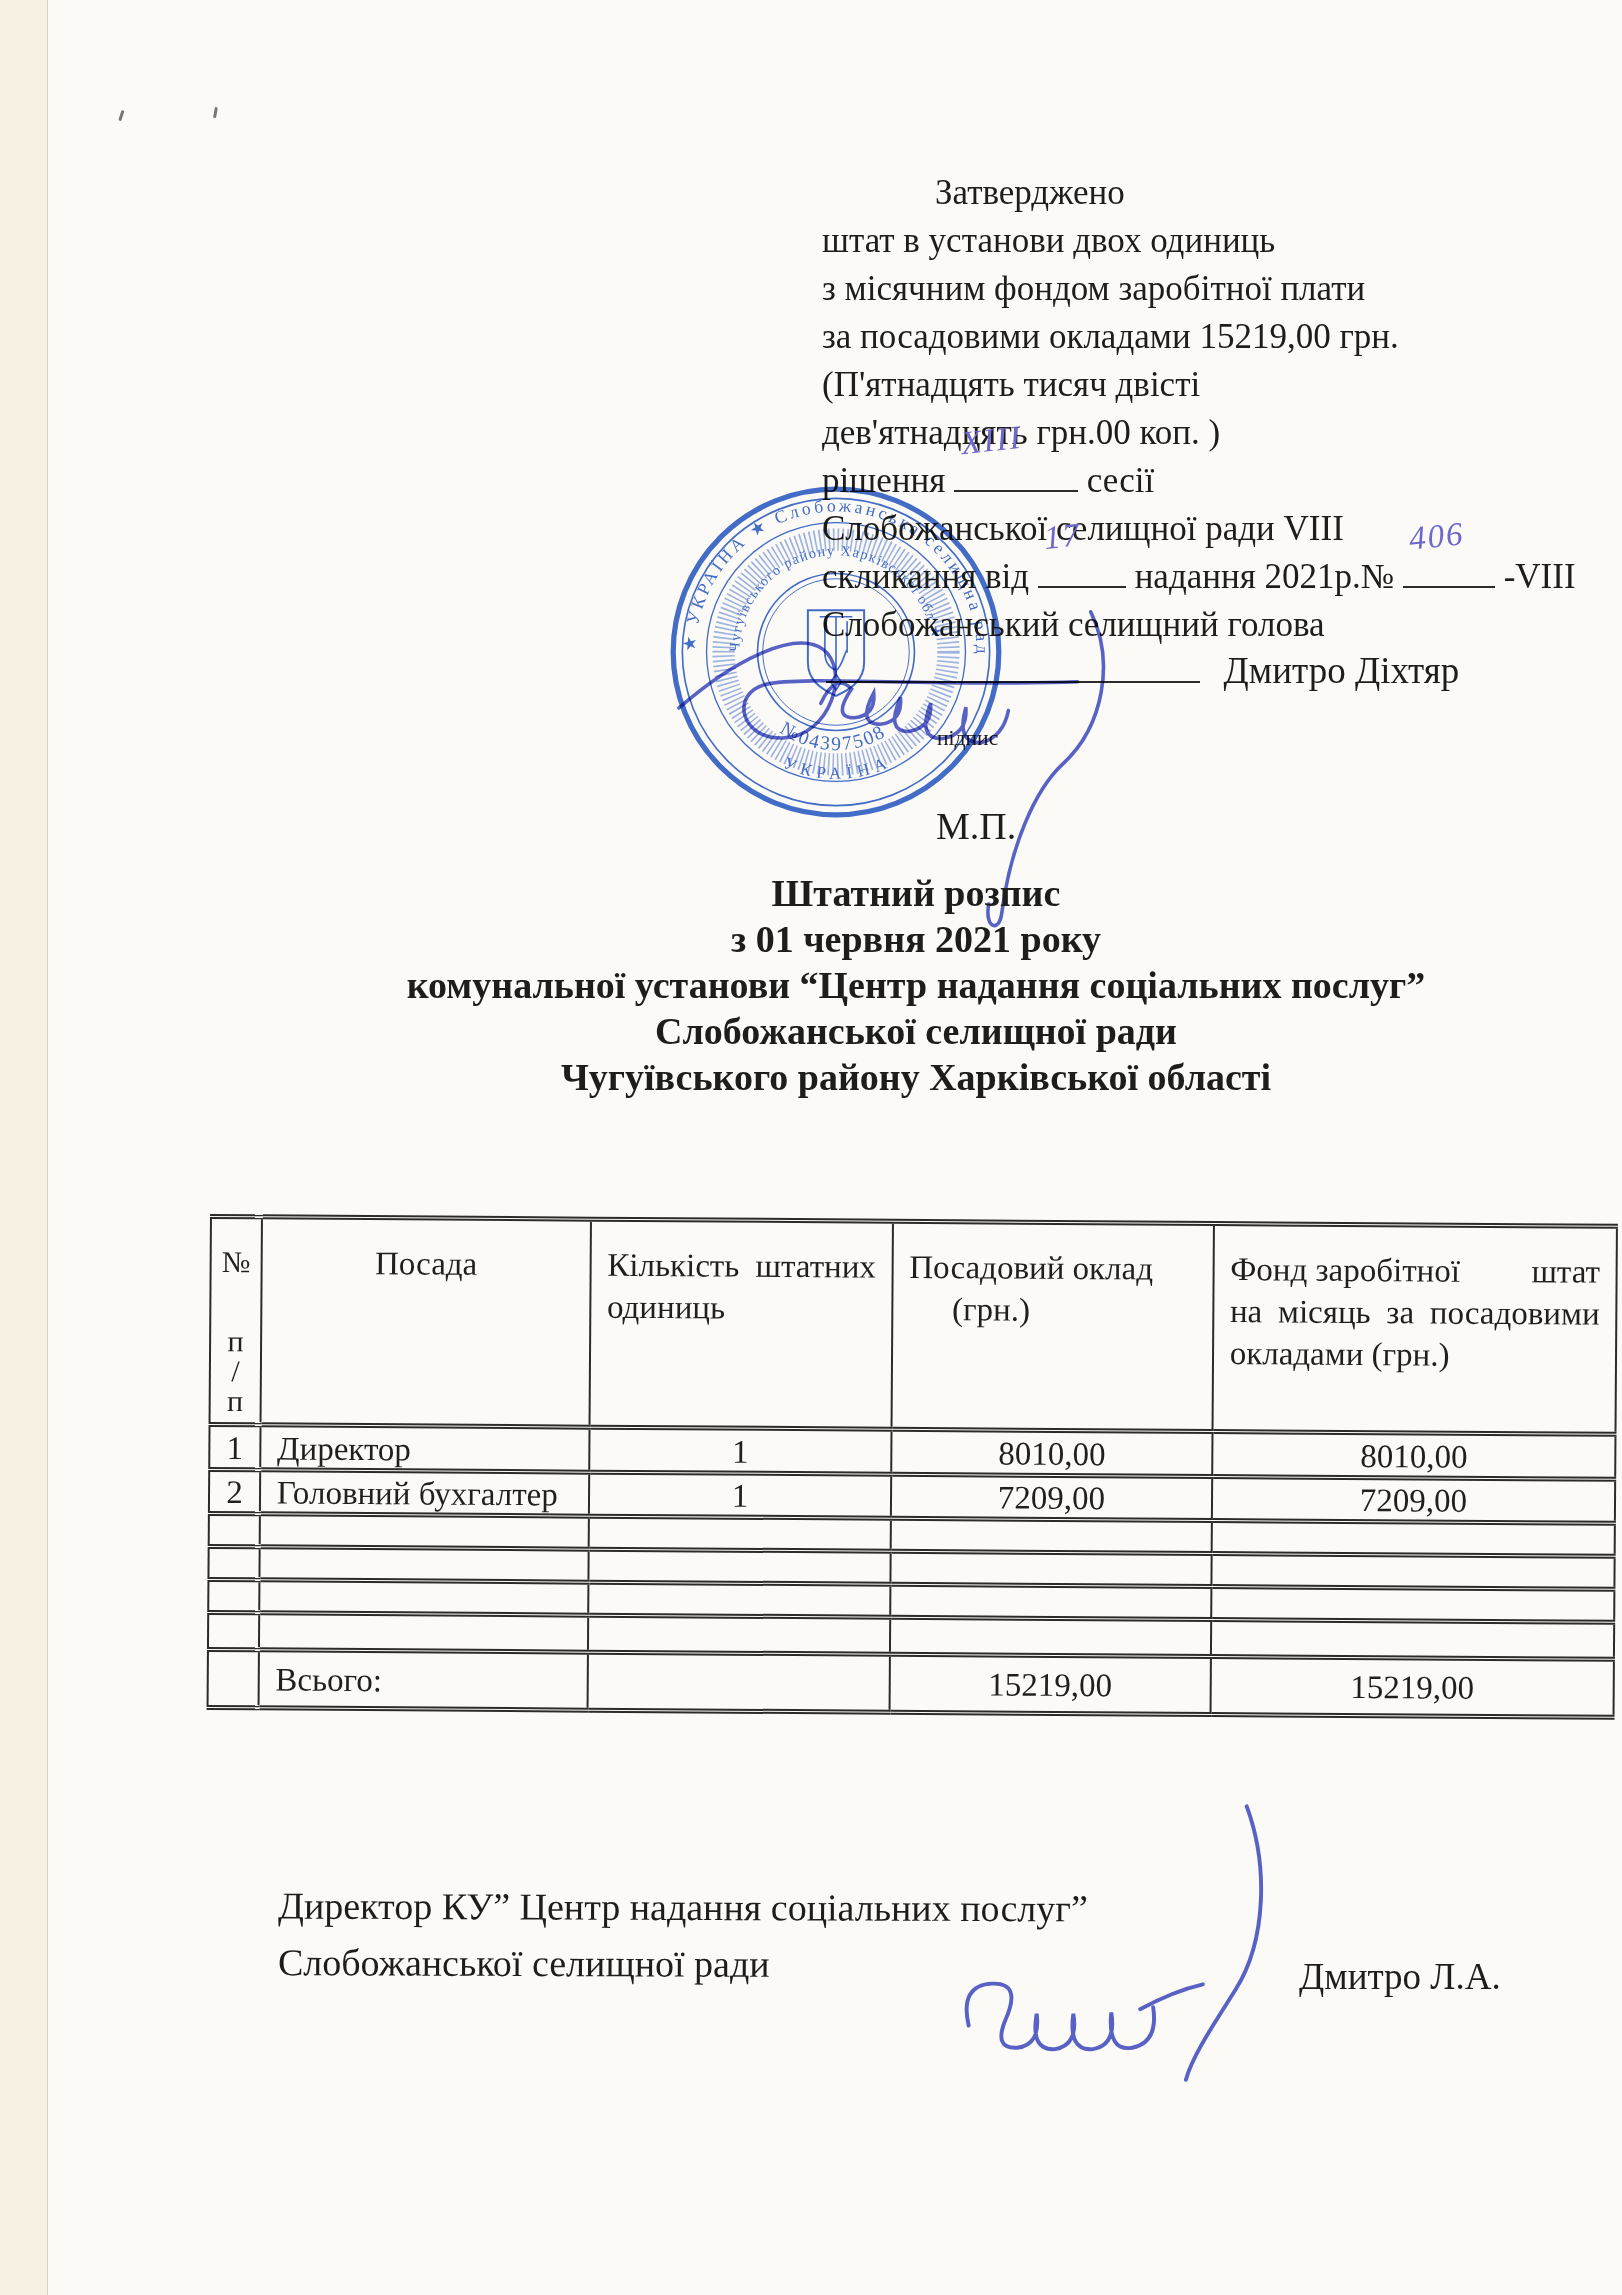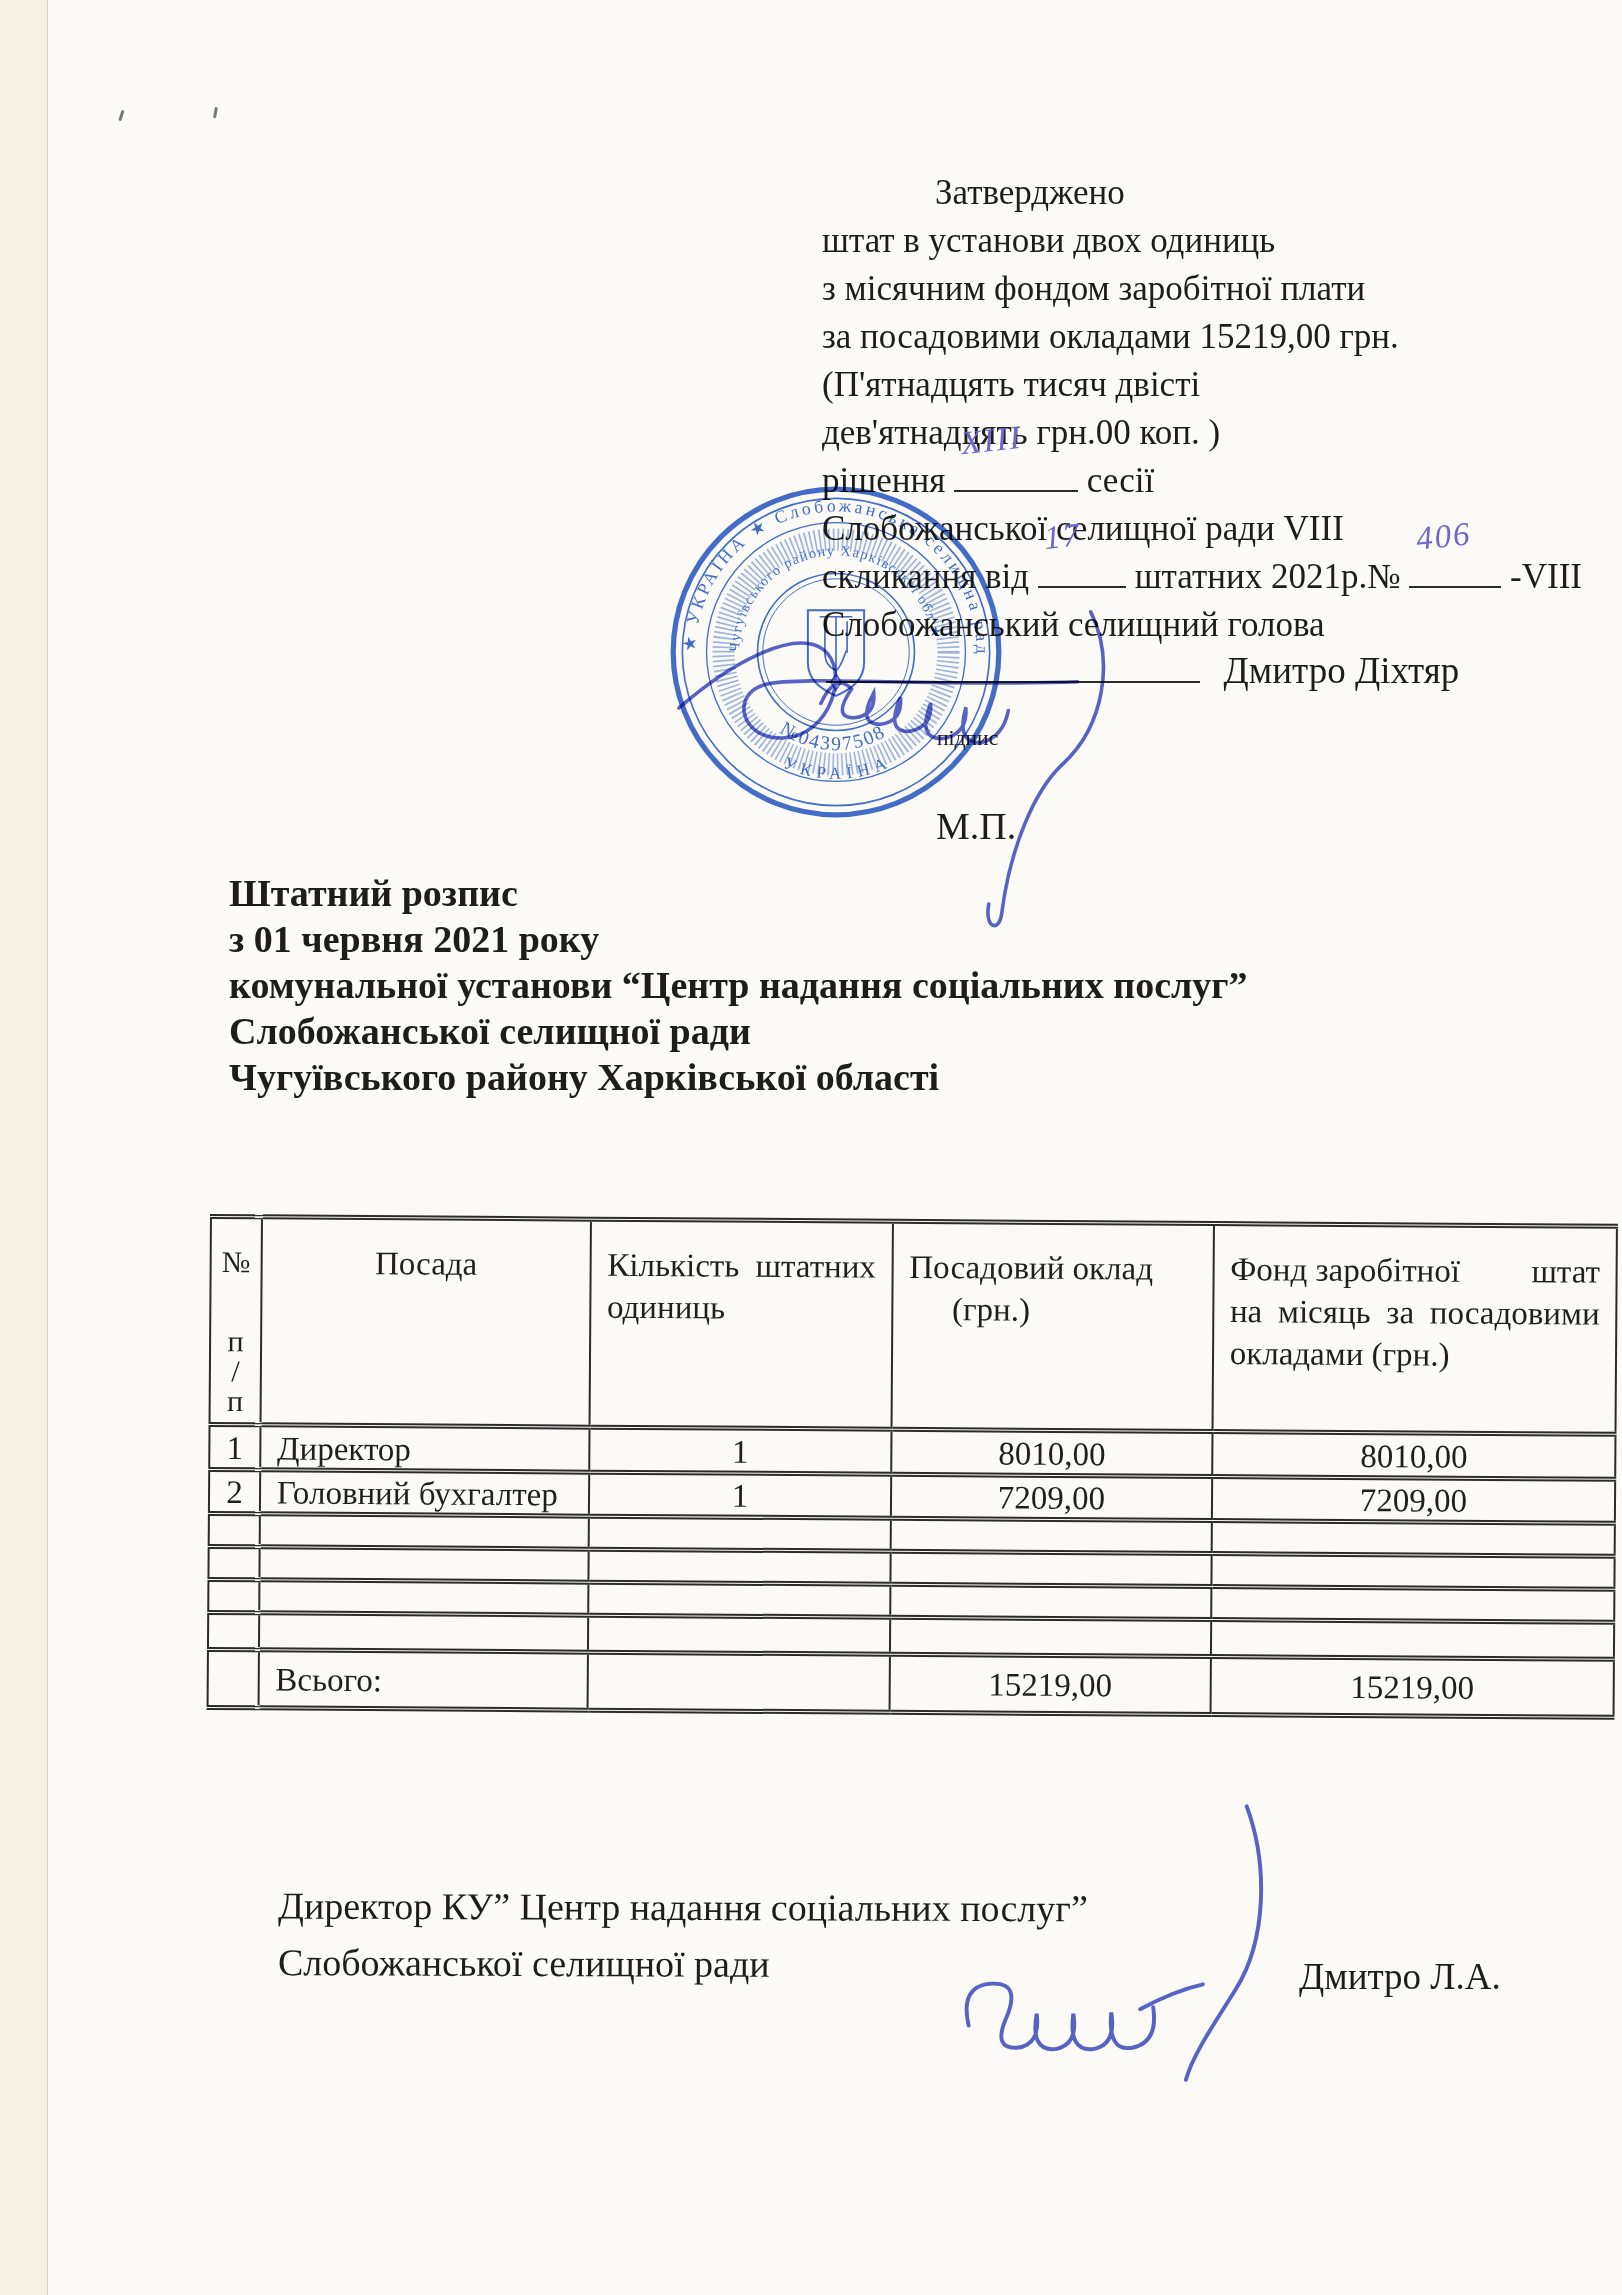--- a/index.html
+++ b/index.html
@@ -40,21 +40,21 @@
   .sig-name { margin-left:23.6px; }
   .sig-caption { position:absolute; left:937px; top:726px; font-size:21.6px; }
   .seal-caption { position:absolute; left:936px; top:804px; font-size:38px; }
   
   .stamp { position:absolute; left:666px; top:482px; width:340px; height:340px; mix-blend-mode:multiply; opacity:.9; }
   
   .pen { position:absolute; mix-blend-mode:multiply; }
   
   .title-block {
     position:absolute; left:229px; top:870px; width:1374px;
-    text-align:left; font-weight:bold; font-size:38px; line-height:46px;
+    text-align:center; font-weight:bold; font-size:38px; line-height:46px;
   }
   
   .table-wrap { position:absolute; left:210px; top:1214px; width:1407px; transform:rotate(0.4deg); transform-origin:0 0; }
   table { border-collapse:collapse; width:1407px; table-layout:fixed; font-size:33px; color:#1f1f1d; }
   col.c1{width:51px;} col.c2{width:329px;} col.c3{width:302px;} col.c4{width:321px;} col.c5{width:403px;}
   td { border-right:2px solid #2b2b29; border-bottom:5.9px double #2b2b29; vertical-align:top; padding:0; }
   tr td:first-child { border-left:2px solid #2b2b29; }
   tr.hdr td { border-top:5.9px double #2b2b29; }
   .col-npp { display:flex; flex-direction:column; align-items:center; height:203px; padding:27.5px 0 6.5px; font-size:30px; line-height:30px; }
   .col-npp .sp { flex:1; }
@@ -90,21 +90,21 @@
       <span class="hand">XIII</span>
     </span>
     <span>сесії</span>
   </div>
   <div>Слобожанської селищної ради VIII</div>
   <div>
     <span>скликання від</span>
     <span class="blank" style="width:88px;">
       <span class="hand">17</span>
     </span>
-    <span>штатних 2021р.№</span>
+    <span>надання 2021р.№</span>
     <span class="blank" style="width:92px;">
       <span class="hand">406</span>
     </span>
     <span>-VIII</span>
   </div>
   <div>Слобожанський селищний голова</div>
 </div>
 
 <div class="sig-line-row">
   <span class="sig-underline"></span><span class="sig-name">Дмитро Діхтяр</span>

